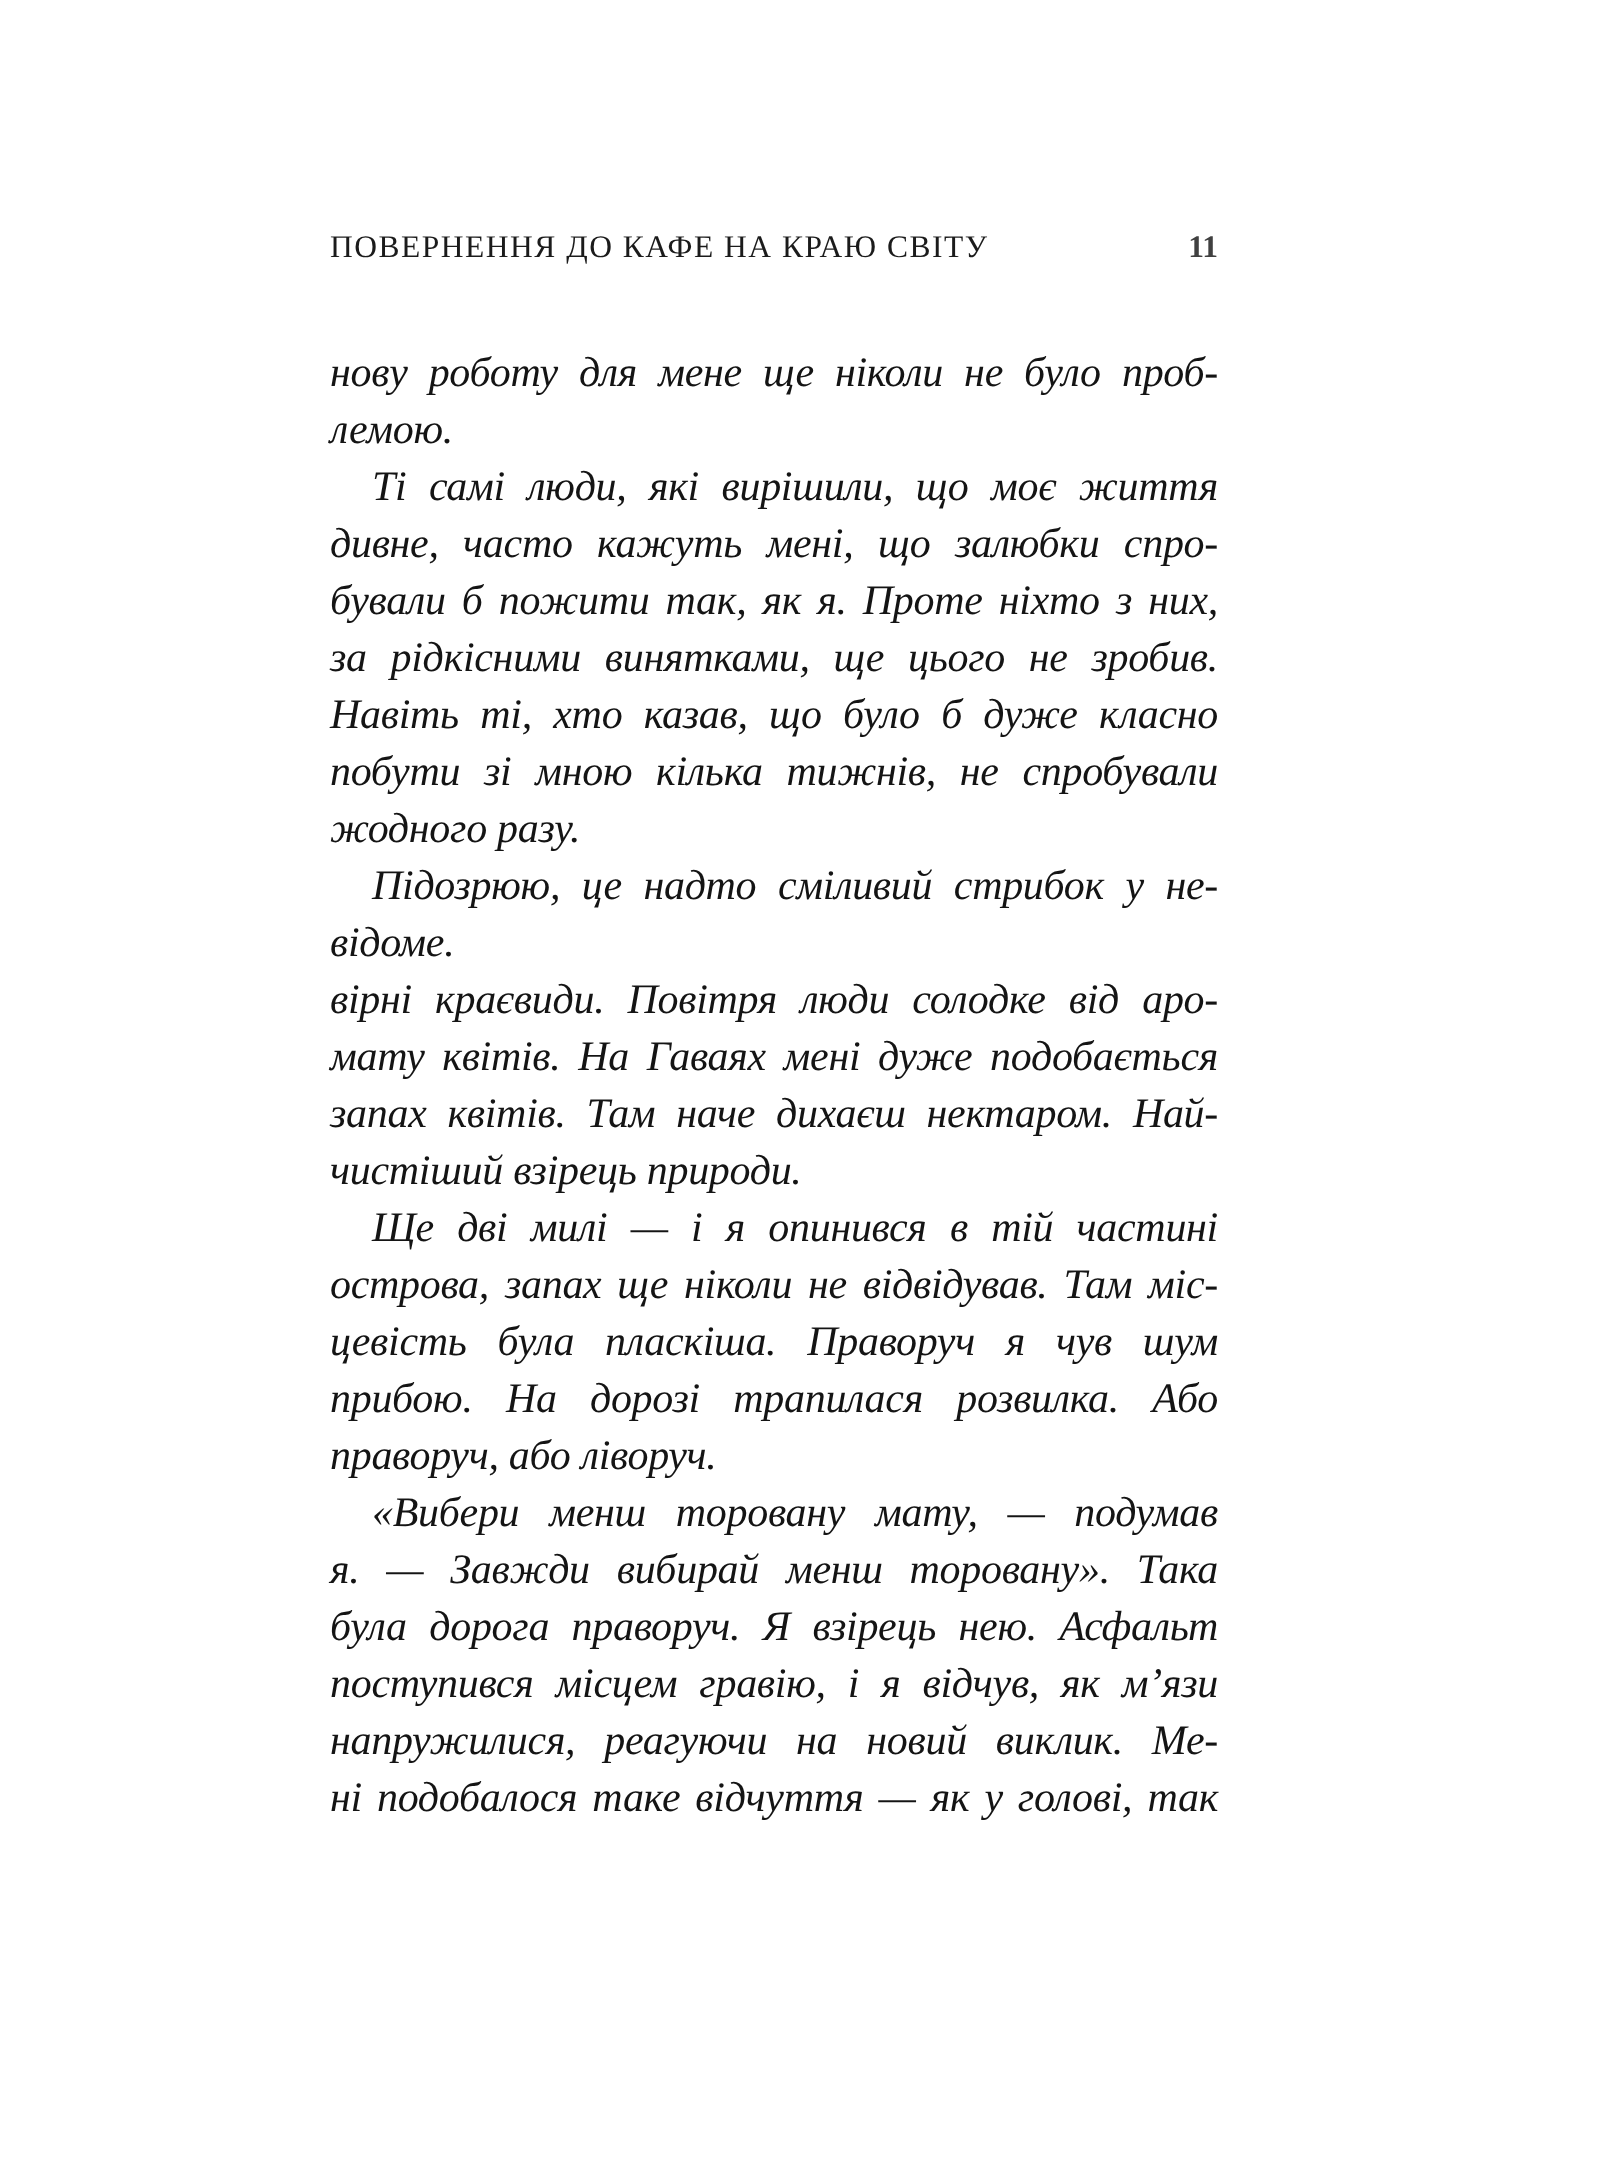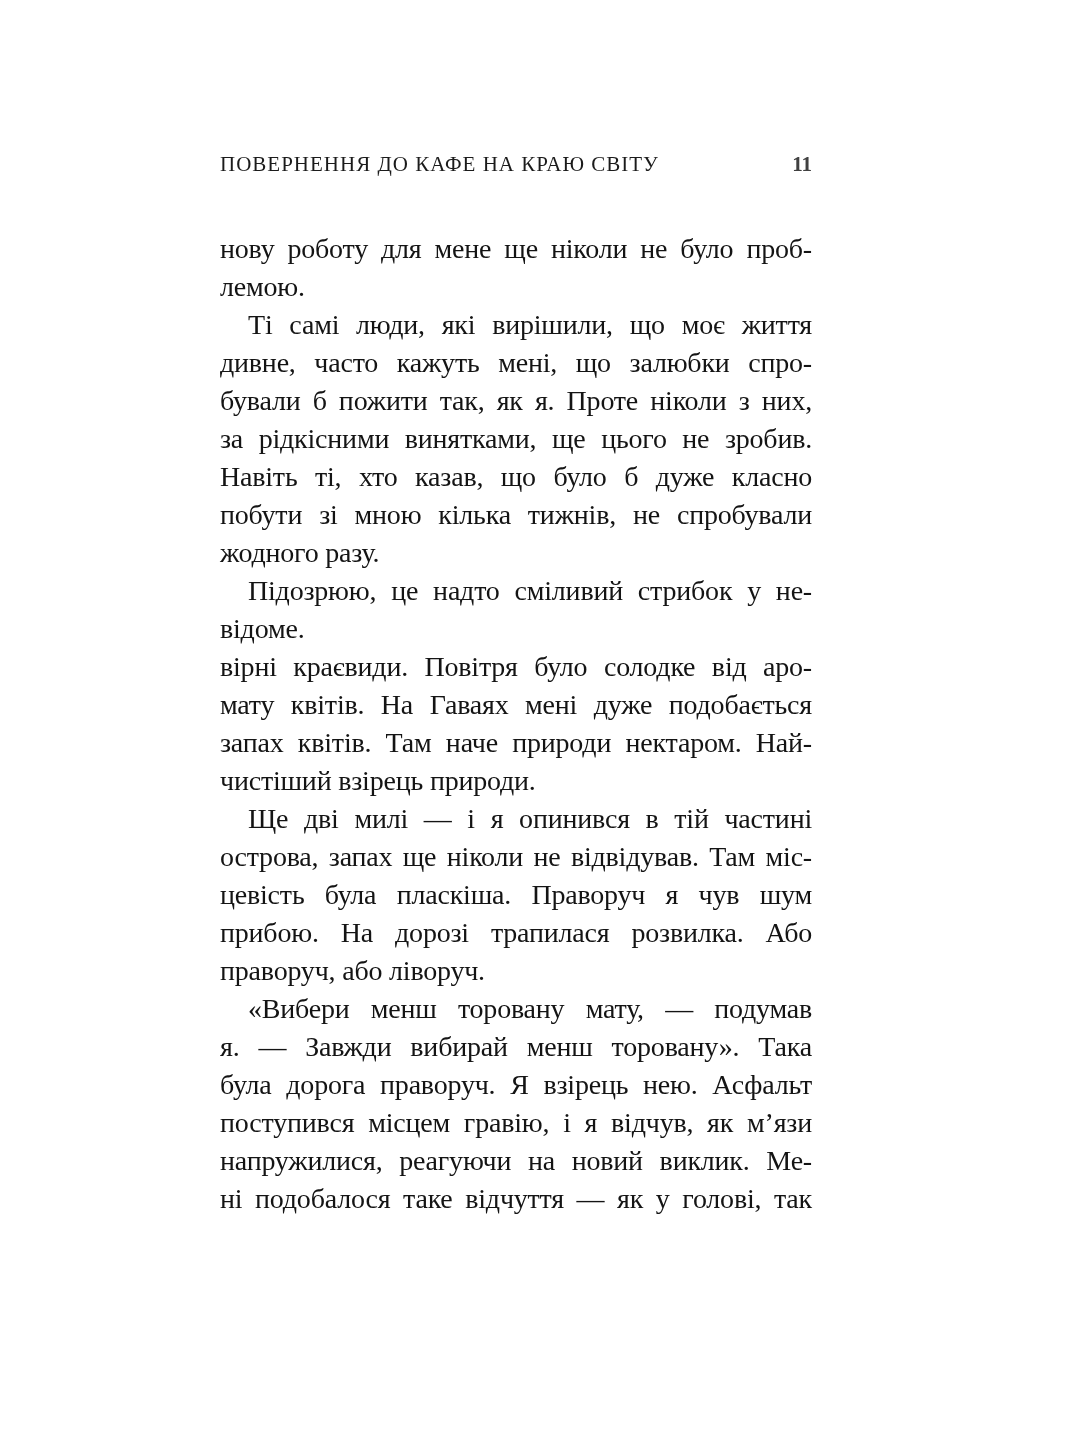--- a/index.html
+++ b/index.html
@@ -35,20 +35,21 @@
     white-space: nowrap;
     color: #1b1b1b;
   }
   .running-head .pagenum {
     font-size: 21px;
     font-weight: bold;
     color: #404040;
   }
   .body-text {
     margin-top: 53px;
+    font-style: italic;
   }
   .line {
     font-size: 28px;
     line-height: 38px;
     letter-spacing: -0.2px;
     text-align: justify;
     text-align-last: justify;
     color: #141414;
   }
   .line.indent {
@@ -68,34 +69,34 @@
       <span class="pagenum">11</span>
     </div>
     <div class="body-text">
         <div>
           <div class="line">нову роботу для мене ще ніколи не було проб-</div>
           <div class="line flush-last">лемою.</div>
         </div>
         <div>
           <div class="line indent">Ті самі люди, які вирішили, що моє життя</div>
           <div class="line">дивне, часто кажуть мені, що залюбки спро-</div>
-          <div class="line">бували б пожити так, як я. Проте ніколи з них,</div>
+          <div class="line">бували б пожити так, як я. Проте ніхто з них,</div>
           <div class="line">за рідкісними винятками, ще цього не зробив.</div>
           <div class="line">Навіть ті, хто казав, що було б дуже класно</div>
           <div class="line">побути зі мною кілька тижнів, не спробували</div>
           <div class="line flush-last">жодного разу.</div>
         </div>
         <div>
           <div class="line indent">Підозрюю, це надто сміливий стрибок у не-</div>
           <div class="line flush-last">відоме.</div>
         </div>
         <div>
-          <div class="line">вірні краєвиди. Повітря було солодке від аро-</div>
+          <div class="line">вірні краєвиди. Повітря люди солодке від аро-</div>
           <div class="line">мату квітів. На Гаваях мені дуже подобається</div>
-          <div class="line">запах квітів. Там наче природи нектаром. Най-</div>
+          <div class="line">запах квітів. Там наче дихаєш нектаром. Най-</div>
           <div class="line flush-last">чистіший взірець природи.</div>
         </div>
         <div>
           <div class="line indent">Ще дві милі — і я опинився в тій частині</div>
           <div class="line">острова, запах ще ніколи не відвідував. Там міс-</div>
           <div class="line">цевість була пласкіша. Праворуч я чув шум</div>
           <div class="line">прибою. На дорозі трапилася розвилка. Або</div>
           <div class="line flush-last">праворуч, або ліворуч.</div>
         </div>
         <div>

